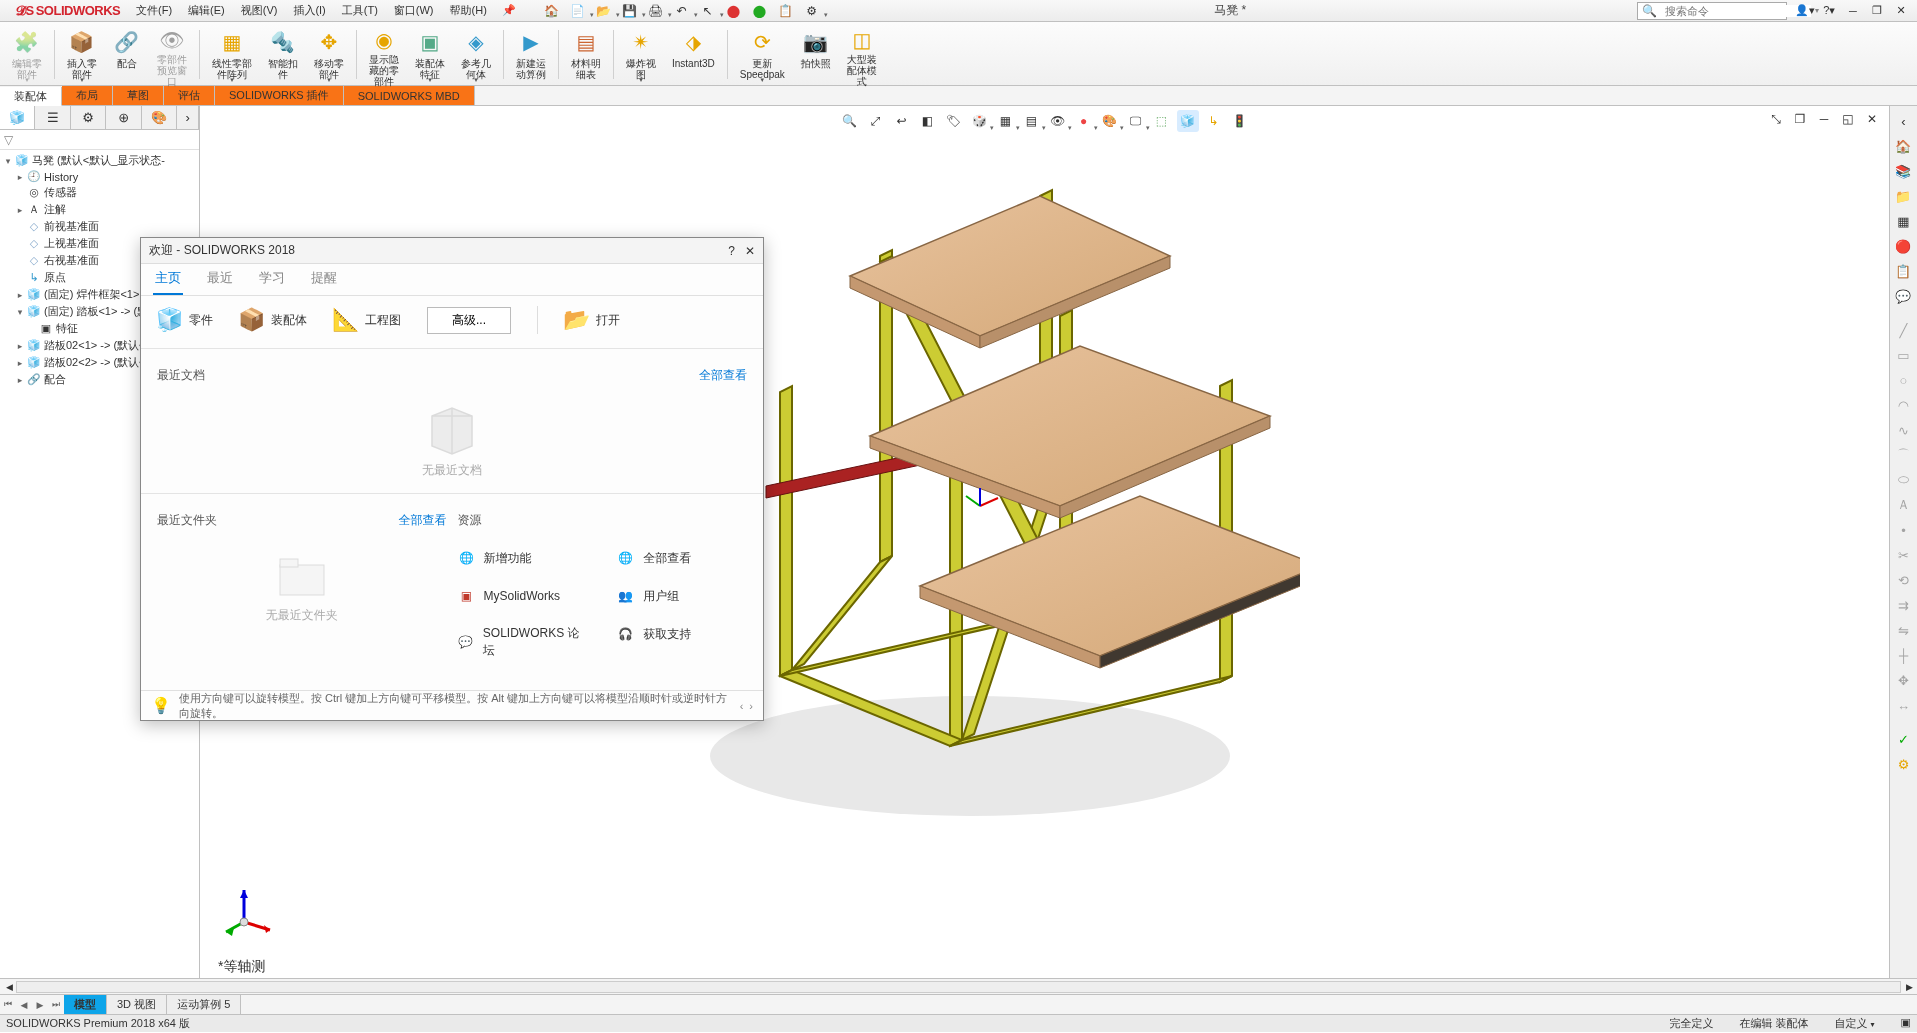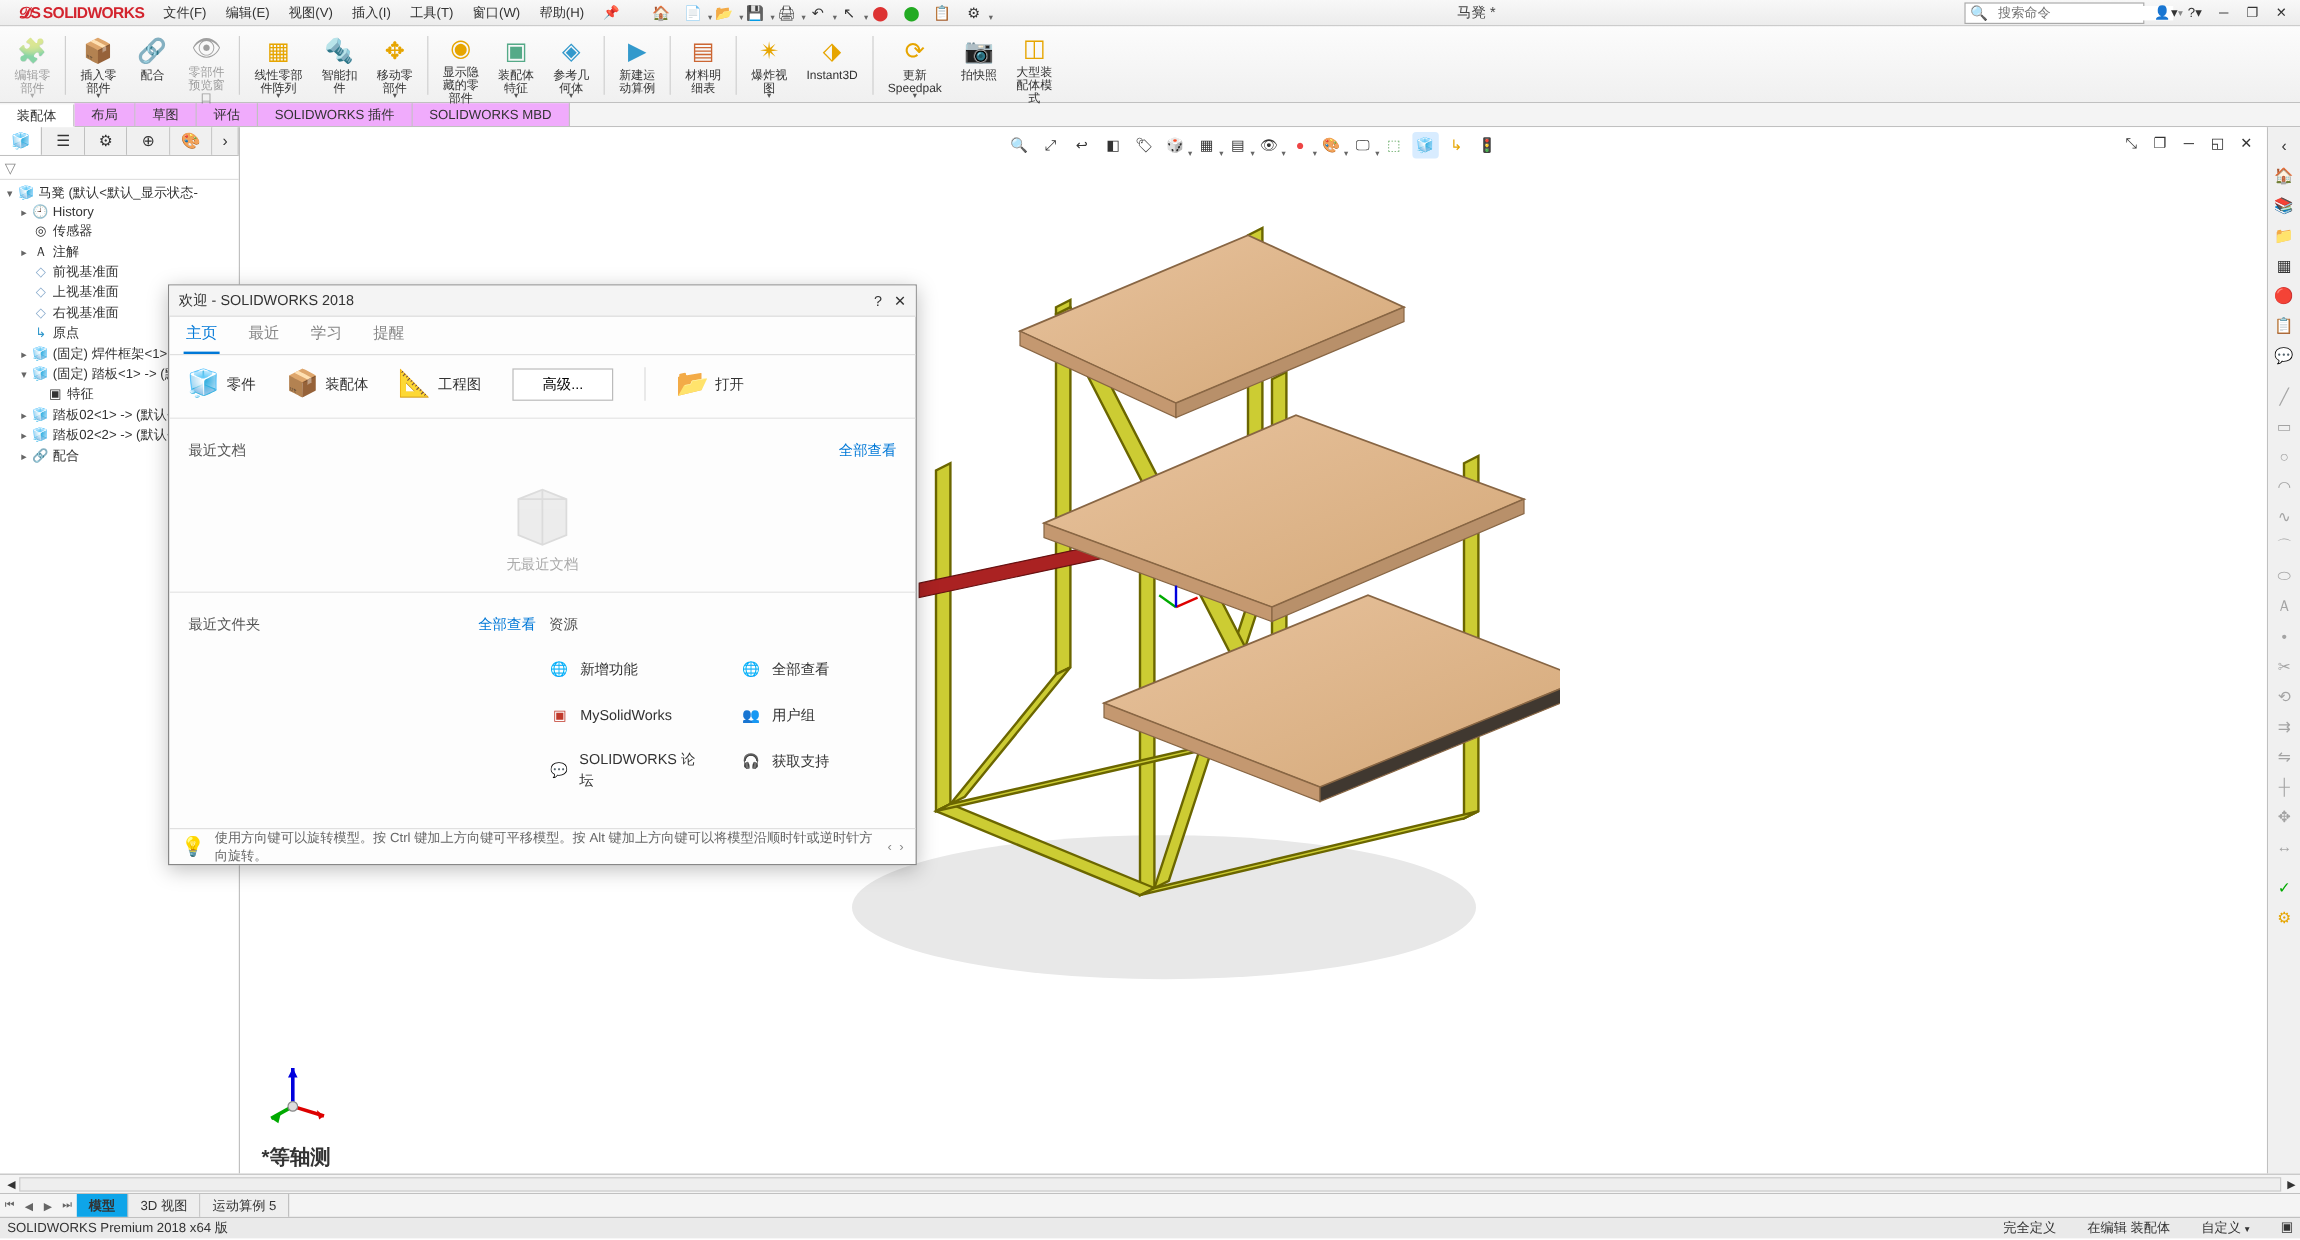--- a/index.html
+++ b/index.html
@@ -25,21 +25,21 @@
 .ribbon { height: 64px; background: linear-gradient(#fcfcfc,#f0f0f0); border-bottom: 1px solid #c0c0c0; display: flex; padding: 4px 6px 2px; gap: 4px; }
 .rbtn { display: flex; flex-direction: column; align-items: center; justify-content: flex-start; padding: 2px 6px; cursor: pointer; border-radius: 3px; min-width: 36px; position: relative;}
 .rbtn.disabled { opacity: 0.45; cursor: default; }
 .rbtn .ricon { width: 28px; height: 28px; display: flex; align-items: center; justify-content: center; font-size: 20px; }
 .rbtn .rlabel { font-size: 10px; text-align: center; line-height: 11px; margin-top: 2px; white-space: pre-line; }
 .rbtn .rdd { font-size: 7px; color: #555; position: absolute; bottom: -1px; left: 50%; transform: translateX(-50%);}
 .rsep { width: 1px; background: #d0d0d0; margin: 4px 2px; }
 
 
 .tabstrip { height: 20px; background: #f4f4f4; border-bottom: 1px solid #c0c0c0; display: flex; }
-.tab { padding: 0 14px; display: flex; align-items: center; font-size: 11px; border-right: 1px solid #c0c0c0; cursor: pointer; background: #f0abfc; }
+.tab { padding: 0 14px; display: flex; align-items: center; font-size: 11px; border-right: 1px solid #c0c0c0; cursor: pointer; background: #f97316; }
 .tab.active { background: #fff; border-bottom: 1px solid #fff; position: relative; top: 1px; }
 
 
 .main { display: flex; height: 872px; position: relative; }
 .feature-panel { width: 200px; border-right: 1px solid #c0c0c0; background: #fff; display: flex; flex-direction: column; }
 .fp-tabs { height: 24px; display: flex; border-bottom: 1px solid #c0c0c0; }
 .fp-tab { flex: 1; display: flex; align-items: center; justify-content: center; border-right: 1px solid #c0c0c0; cursor: pointer; font-size: 13px; }
 .fp-tab.active { background: #fff; }
 .fp-tab:not(.active) { background: #f0f0f0; }
 .fp-filter { height: 20px; border-bottom: 1px solid #e0e0e0; display: flex; align-items: center; padding-left: 4px; }
@@ -50,21 +50,21 @@
 .indent1 { padding-left: 14px; }
 .indent2 { padding-left: 26px; }
 
 
 .viewport { flex: 1; position: relative; background: #fff; }
 .vp-toolbar { position: absolute; top: 2px; left: 50%; transform: translateX(-50%); display: flex; gap: 4px; background: rgba(250,250,250,0.0); padding: 2px 6px; border-radius: 4px; }
 .vp-btn { width: 22px; height: 22px; display: flex; align-items: center; justify-content: center; cursor: pointer; border-radius: 3px; position: relative; }
 .vp-btn .dd { position: absolute; right: -3px; bottom: 0; font-size: 7px; color: #666; }
 .vp-wincontrols { position: absolute; top: 2px; right: 6px; display: flex; gap: 2px; }
 .triad { position: absolute; left: 24px; bottom: 40px; width: 60px; height: 60px; }
-.view-label { position: absolute; left: 18px; bottom: 2px; font-size: 17px; font-weight: bold; margin-top: 40px; }
+.view-label { position: absolute; left: 18px; bottom: 2px; font-size: 14px; font-weight: normal; margin-top: 40px; }
 .model-svg { position: absolute; left: 380px; top: 30px; }
 
 
 .right-bar { width: 28px; background: #f0f0f0; border-left: 1px solid #c0c0c0; display: flex; flex-direction: column; align-items: center; padding-top: 4px; gap: 3px; }
 .rb-btn { width: 22px; height: 22px; display: flex; align-items: center; justify-content: center; cursor: pointer; border-radius: 3px; font-size: 13px; }
 .rb-btn.disabled { opacity: 0.4; }
 .rb-sep { height: 6px; }
 
 
 .welcome { position: absolute; left: 140px; top: 131px; width: 624px; height: 484px; background: #fdfdfd; border: 1px solid #888; box-shadow: 0 4px 16px rgba(0,0,0,0.25); display: flex; flex-direction: column; z-index: 50; }
@@ -522,20 +522,27 @@
             <path d="M10 10 L30 2 L50 10 L50 40 L30 48 L10 40 Z M30 2 L30 48 M10 10 L50 10" fill="#ddd" stroke="#bbb" stroke-width="1.5"></path>
           </svg>
         <div>无最近文档</div>
       </div>
       <div class="w-hr"></div>
       <div class="w-cols">
         <div class="w-col">
           <div class="w-row2">
             <div class="w-section-title">最近文件夹</div>
             <div class="w-link">全部查看</div>
+          </div>
+          <div class="w-empty">
+            <svg class="w-empty-icon" viewBox="0 0 60 50">
+                <rect x="8" y="14" width="44" height="30" fill="#eee" stroke="#bbb"></rect>
+                <rect x="8" y="8" width="18" height="8" fill="#eee" stroke="#bbb"></rect>
+              </svg>
+            <div>无最近文件夹</div>
           </div>
         </div>
         <div class="w-col">
           <div class="w-section-title">资源</div>
           <div style="display:flex;gap:30px">
             <div style="flex:1">
               <div class="w-res-item">
                   <div class="w-res-icon">🌐</div>
                   <span>新增功能</span>
                 </div>

